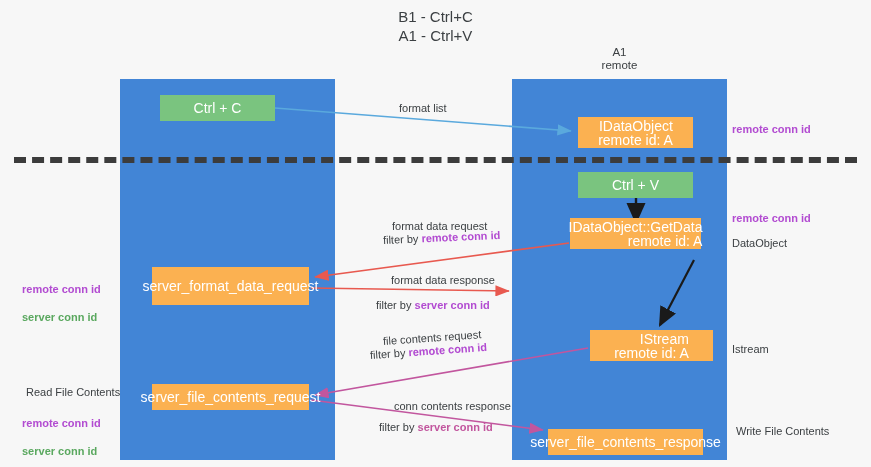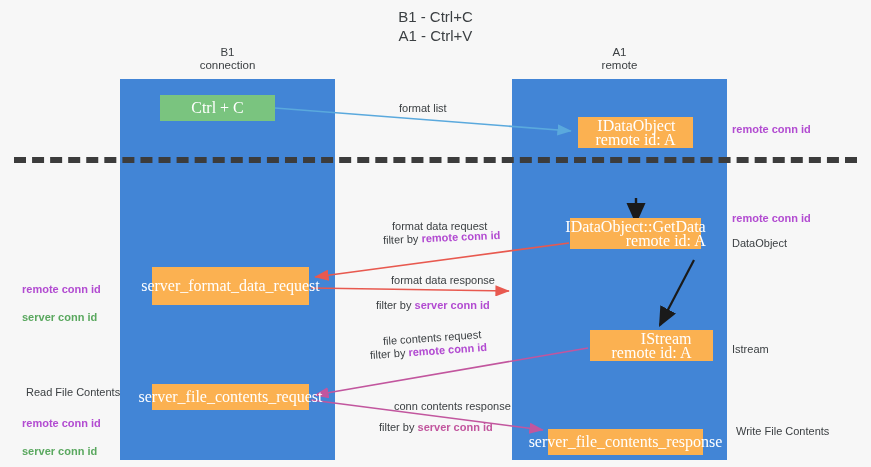--- a/index.html
+++ b/index.html
@@ -40,25 +40,24 @@
   #divider{
     position:absolute;left:14px;top:157px;width:843px;height:0;
     border-top:6px dashed #3c3c3c;
   }
 
   
   .node{
     position:absolute;
     display:flex;flex-direction:column;
     align-items:center;justify-content:center;
-    color:#ffffff;font-size:16px;line-height:14px;
+    color:#ffffff;font-size:14px;line-height:14px;
     text-align:center;
     box-sizing:border-box;
     white-space:pre-line;
-    font-family:Liberation Serif, serif;
   }
   .node.green{background:#7ac47f;}
   .node.orange{background:#fbb151;text-align:right;}
 
   #node-ctrl-c{left:160px;top:95px;width:115px;height:26px;}
   #node-idataobject{left:578px;top:117px;width:115px;height:31px;}
   #node-ctrl-v{left:578px;top:172px;width:115px;height:26px;}
   #node-getdata{left:570px;top:218px;width:131px;height:31px;}
   #node-format-req{left:152px;top:267px;width:157px;height:38px;}
   #node-format-resp{left:514px;top:278px;width:155px;height:26px;}
@@ -103,22 +102,20 @@
   #note-left-conn-2{left:22px;top:402px;}
 </style>
 </head>
 <body>
 
 <div id="stage">
 
   <div class="title" id="diagram-title">B1 - Ctrl+C
 A1 - Ctrl+V</div>
 
-  <div class="lane-head" id="lane-head-b1">B1
-connection</div>
   <div class="lane-head" id="lane-head-a1">A1
 remote</div>
 
   <div class="lane" id="lane-b1"></div>
   <div class="lane" id="lane-a1"></div>
 
   <svg class="layer" id="arrow-layer" width="871" height="467">
     <defs>
       <marker id="ah-blue" markerWidth="9" markerHeight="7" refX="8.5" refY="3.5" orient="auto">
         <polygon points="0,0 9,3.5 0,7" fill="#5aa9dd"></polygon>
@@ -149,20 +146,21 @@
     <path d="M311 400 L543 430" stroke="#c2569e" stroke-width="1.6" fill="none" marker-end="url(#ah-magenta)"></path>
   </svg>
 
   <div id="divider"></div>
 
   <div class="node green" id="node-ctrl-c">Ctrl + C</div>
 
   <div class="node orange" id="node-idataobject">IDataObject
 remote id: A</div>
 
+  <div class="node green" id="node-ctrl-v">Ctrl + V</div>
 
   <div class="node orange" id="node-getdata">IDataObject::GetData
 remote id: A</div>
 
   <div class="node orange" id="node-format-req">server_format_data_request</div>
 
 
   <div class="node orange" id="node-istream">IStream
 remote id: A</div>
 

